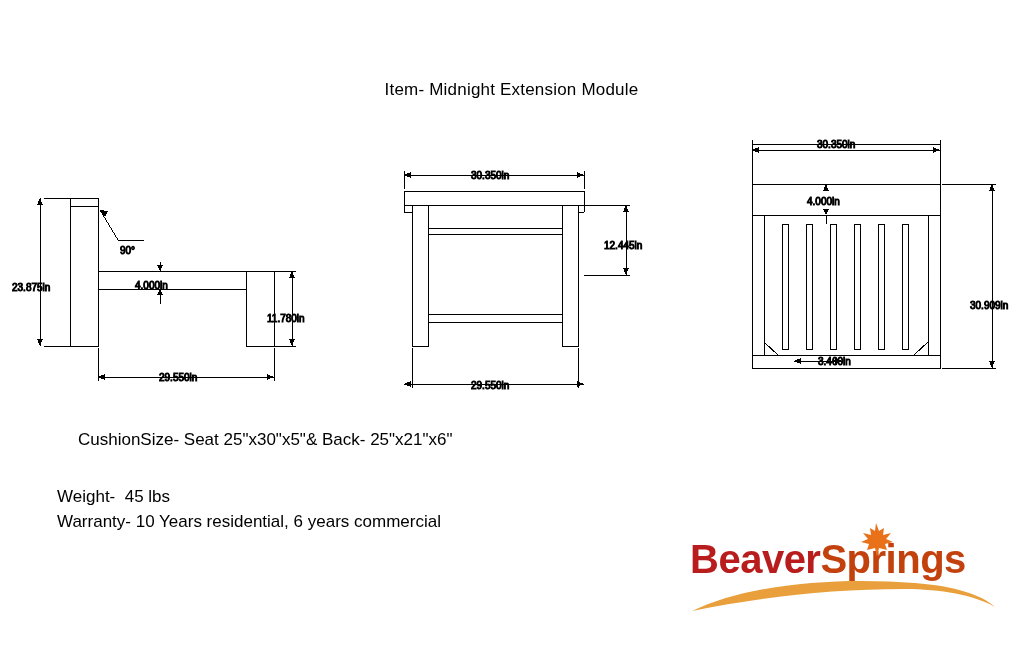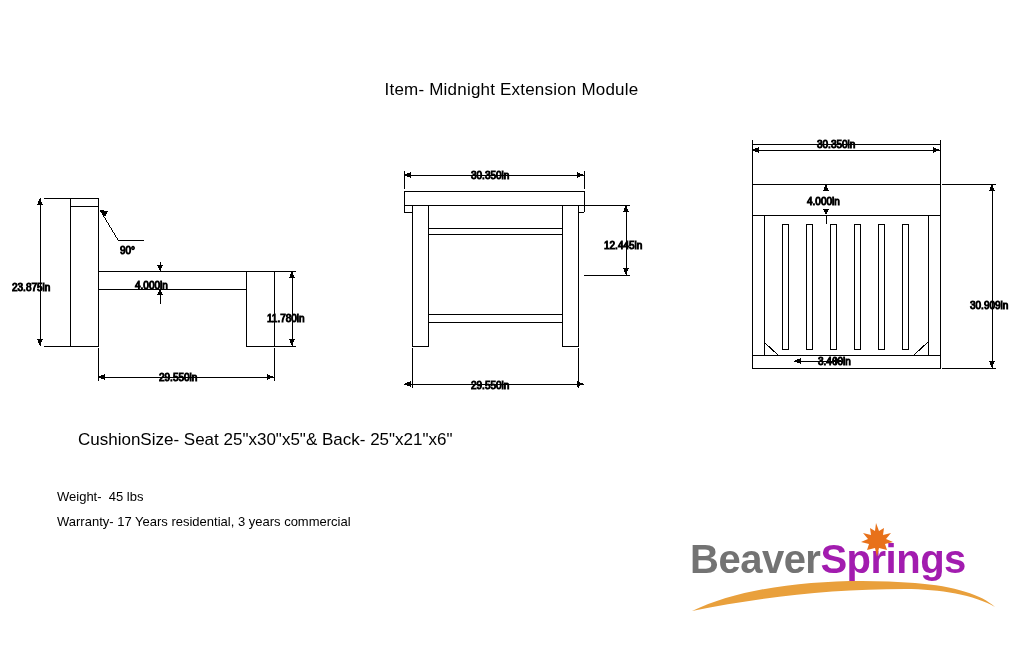--- a/index.html
+++ b/index.html
@@ -45,21 +45,21 @@
   .cushion-line {
     position: absolute;
     left: 78px;
     top: 418px;
     font-size: 17px;
   }
   .specs {
     position: absolute;
     left: 57px;
     top: 472px;
-    font-size: 13px;
+    font-size: 17px;
     line-height: 25px;
   }
   .specs div {
     white-space: pre;
   }
   .logo {
     position: absolute;
     left: 690px;
     top: 505px;
     width: 310px;
@@ -67,22 +67,22 @@
   }
   .logo-text {
     position: absolute;
     left: 0;
     top: 20px;
     font-size: 40px;
     font-weight: bold;
     letter-spacing: -0.5px;
     white-space: nowrap;
   }
-  .logo-beaver { color: #737373; }
-  .logo-springs { color: #a21caf; text-align: right; }
+  .logo-beaver { color: #b91c1c; }
+  .logo-springs { color: #c2410c; text-align: right; }
   .logo-leaf {
     position: absolute;
     left: 168px;
     top: 5px;
     width: 36px;
     height: 36px;
   }
   .logo-swoosh {
     position: absolute;
     left: 0;
@@ -251,21 +251,21 @@
       <text class="dimtext" x="807" y="193">4.000in</text>
       <text class="dimtext" x="818" y="353">3.460in</text>
       <text class="dimtext" x="970" y="297">30.909in</text>
     </g>
   </svg>
 
   <div class="cushion-line">CushionSize- Seat 25"x30"x5"&amp; Back- 25"x21"x6"</div>
 
   <div class="specs">
     <div>Weight-  45 lbs</div>
-    <div>Warranty- 17 Years residential, 3 years commercial</div>
+    <div>Warranty- 10 Years residential, 6 years commercial</div>
   </div>
 
   <div class="logo">
     <div class="logo-text">
       <span class="logo-beaver">Beaver</span><span class="logo-springs">Springs</span>
     </div>
     <svg class="logo-leaf" viewBox="0 0 36 36">
       <path d="M18 1 L21 9 L26 6 L25 13 L33 11 L28 17 L35 20 L27 22 L29 28 L21 26 L19 35 L17 26 L9 28 L11 22 L3 20 L10 17 L5 11 L13 13 L12 6 L17 9 Z" fill="#e8711a"></path>
     </svg>
     <svg class="logo-swoosh" viewBox="0 0 310 40">

